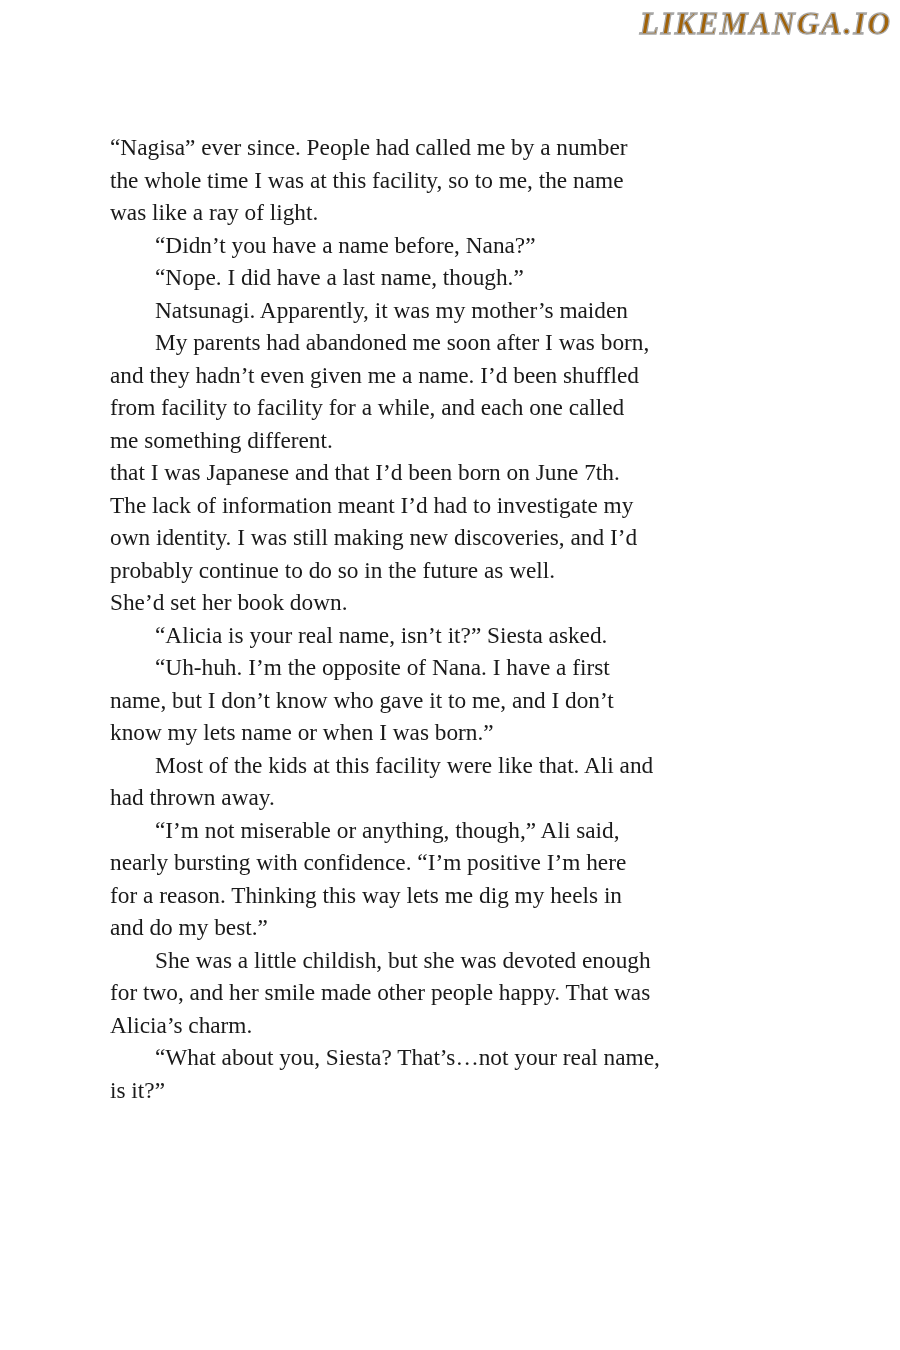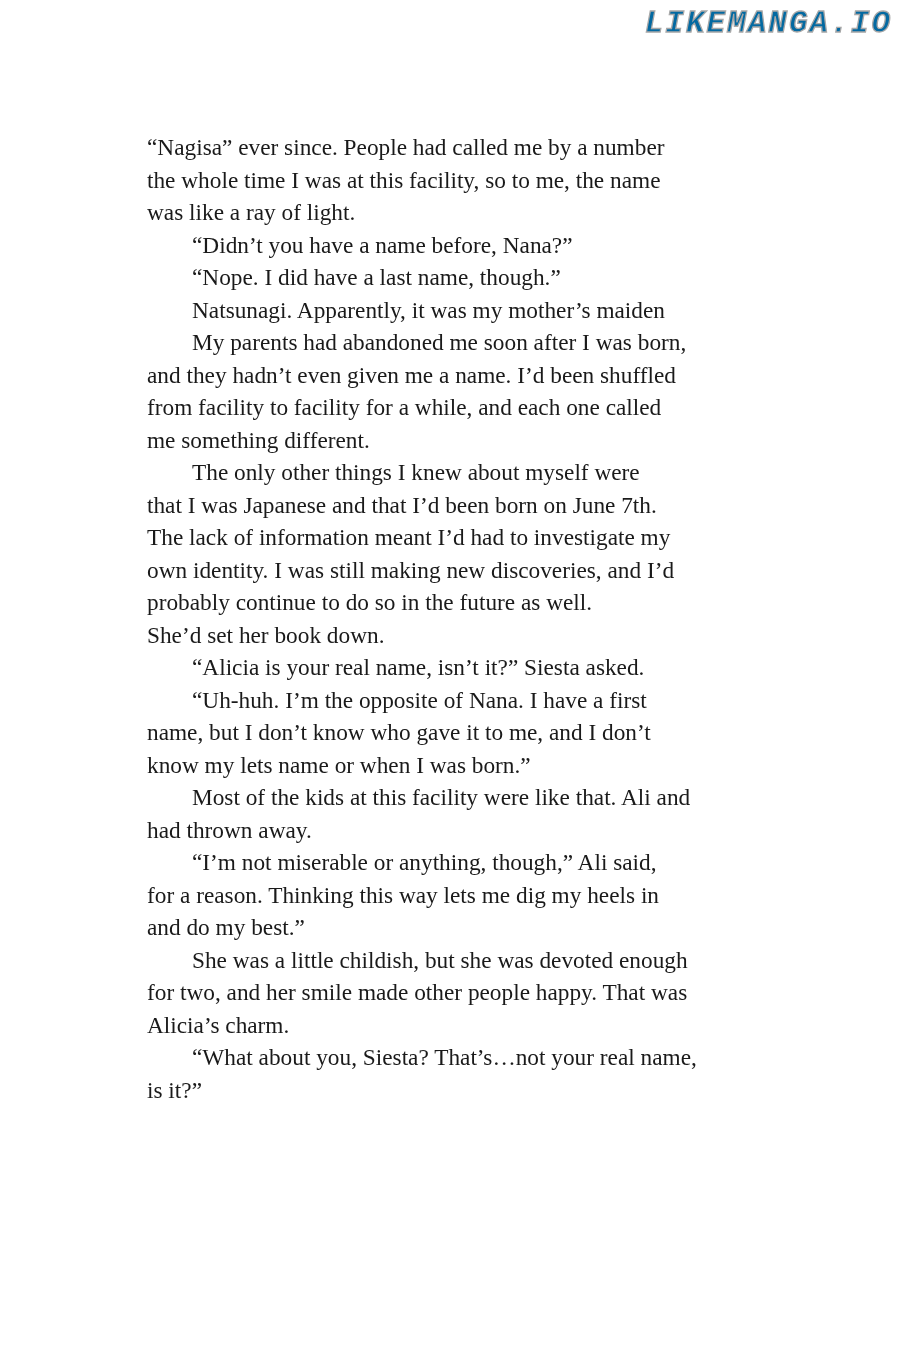--- a/index.html
+++ b/index.html
@@ -11,45 +11,44 @@
     height: 1350px;
     background: #ffffff;
     position: relative;
     overflow: hidden;
     font-family: "Liberation Serif", serif;
   }
   .site-logo {
     position: absolute;
     top: 6px;
     right: 8px;
-    font-family: Liberation Mono, monospace;
+    font-family: Liberation Serif, serif;
     font-weight: bold;
     font-style: italic;
     font-size: 31px;
     letter-spacing: 2px;
-    color: #0369a1;
+    color: #a16207;
     -webkit-text-stroke: 1.3px #a8a8a8;
     text-stroke: 1.3px #a8a8a8;
     user-select: none;
     white-space: nowrap;
   }
   .novel-text {
     position: absolute;
     left: 110px;
     top: 131px;
     width: 640px;
     font-size: 23.3px;
     color: #1a1a1a;
   }
   .novel-text .line {
     display: block;
     height: 32.5px;
     line-height: 32.5px;
     white-space: nowrap;
-    margin-left: 37px;
   }
   .novel-text .line.indent {
     padding-left: 45px;
   }
 </style>
 </head>
 <body>
 
 <div class="site-logo">LIKEMANGA.IO</div>
 
@@ -57,33 +56,33 @@
     <div class="line">“Nagisa” ever since. People had called me by a number</div>
     <div class="line">the whole time I was at this facility, so to me, the name</div>
     <div class="line">was like a ray of light.</div>
     <div class="line indent">“Didn’t you have a name before, Nana?”</div>
     <div class="line indent">“Nope. I did have a last name, though.”</div>
     <div class="line indent">Natsunagi. Apparently, it was my mother’s maiden</div>
     <div class="line indent">My parents had abandoned me soon after I was born,</div>
     <div class="line">and they hadn’t even given me a name. I’d been shuffled</div>
     <div class="line">from facility to facility for a while, and each one called</div>
     <div class="line">me something different.</div>
-    <div class="line indent">The only other things I knew about myself were</div>
     <div class="line">that I was Japanese and that I’d been born on June 7th.</div>
     <div class="line">The lack of information meant I’d had to investigate my</div>
     <div class="line">own identity. I was still making new discoveries, and I’d</div>
     <div class="line">probably continue to do so in the future as well.</div>
     <div class="line">She’d set her book down.</div>
     <div class="line indent">“Alicia is your real name, isn’t it?” Siesta asked.</div>
     <div class="line indent">“Uh-huh. I’m the opposite of Nana. I have a first</div>
     <div class="line">name, but I don’t know who gave it to me, and I don’t</div>
     <div class="line">know my lets name or when I was born.”</div>
     <div class="line indent">Most of the kids at this facility were like that. Ali and</div>
     <div class="line">had thrown away.</div>
     <div class="line indent">“I’m not miserable or anything, though,” Ali said,</div>
+    <div class="line">nearly bursting with confidence. “I’m positive I’m here</div>
     <div class="line">for a reason. Thinking this way lets me dig my heels in</div>
     <div class="line">and do my best.”</div>
     <div class="line indent">She was a little childish, but she was devoted enough</div>
     <div class="line">for two, and her smile made other people happy. That was</div>
     <div class="line">Alicia’s charm.</div>
     <div class="line indent">“What about you, Siesta? That’s…not your real name,</div>
     <div class="line">is it?”</div>
   </div>
 
 </body></html>

